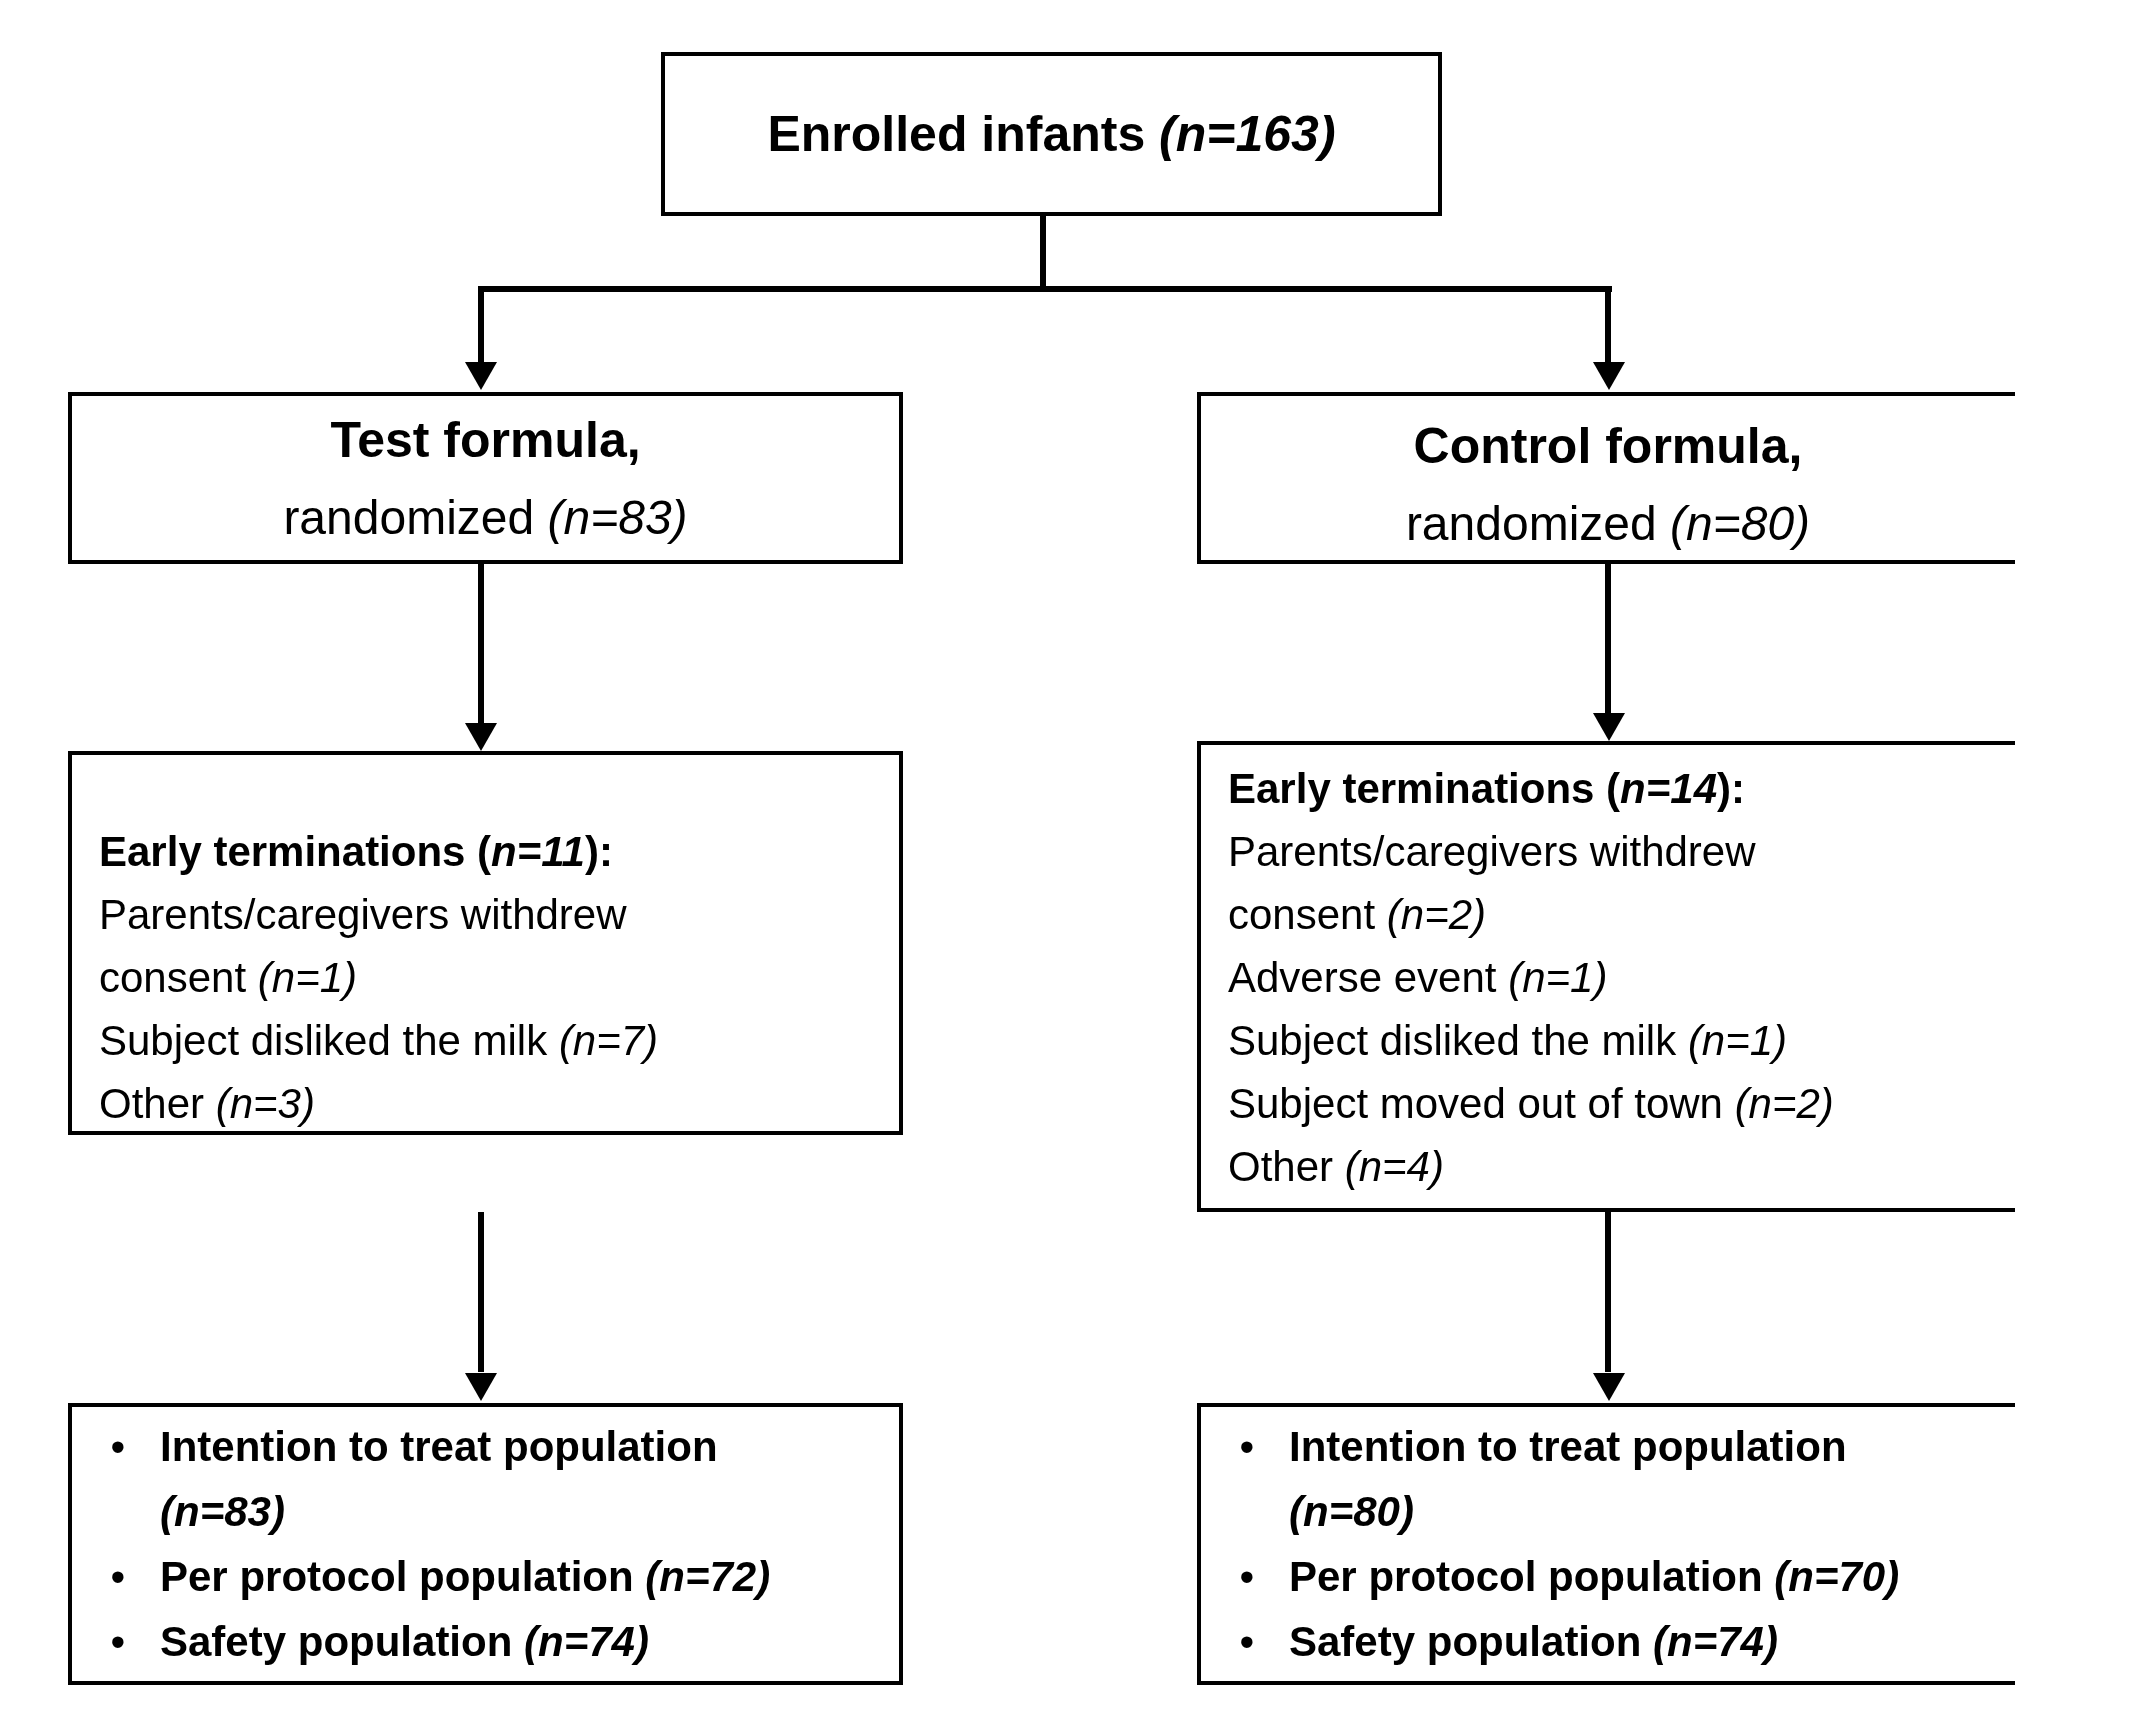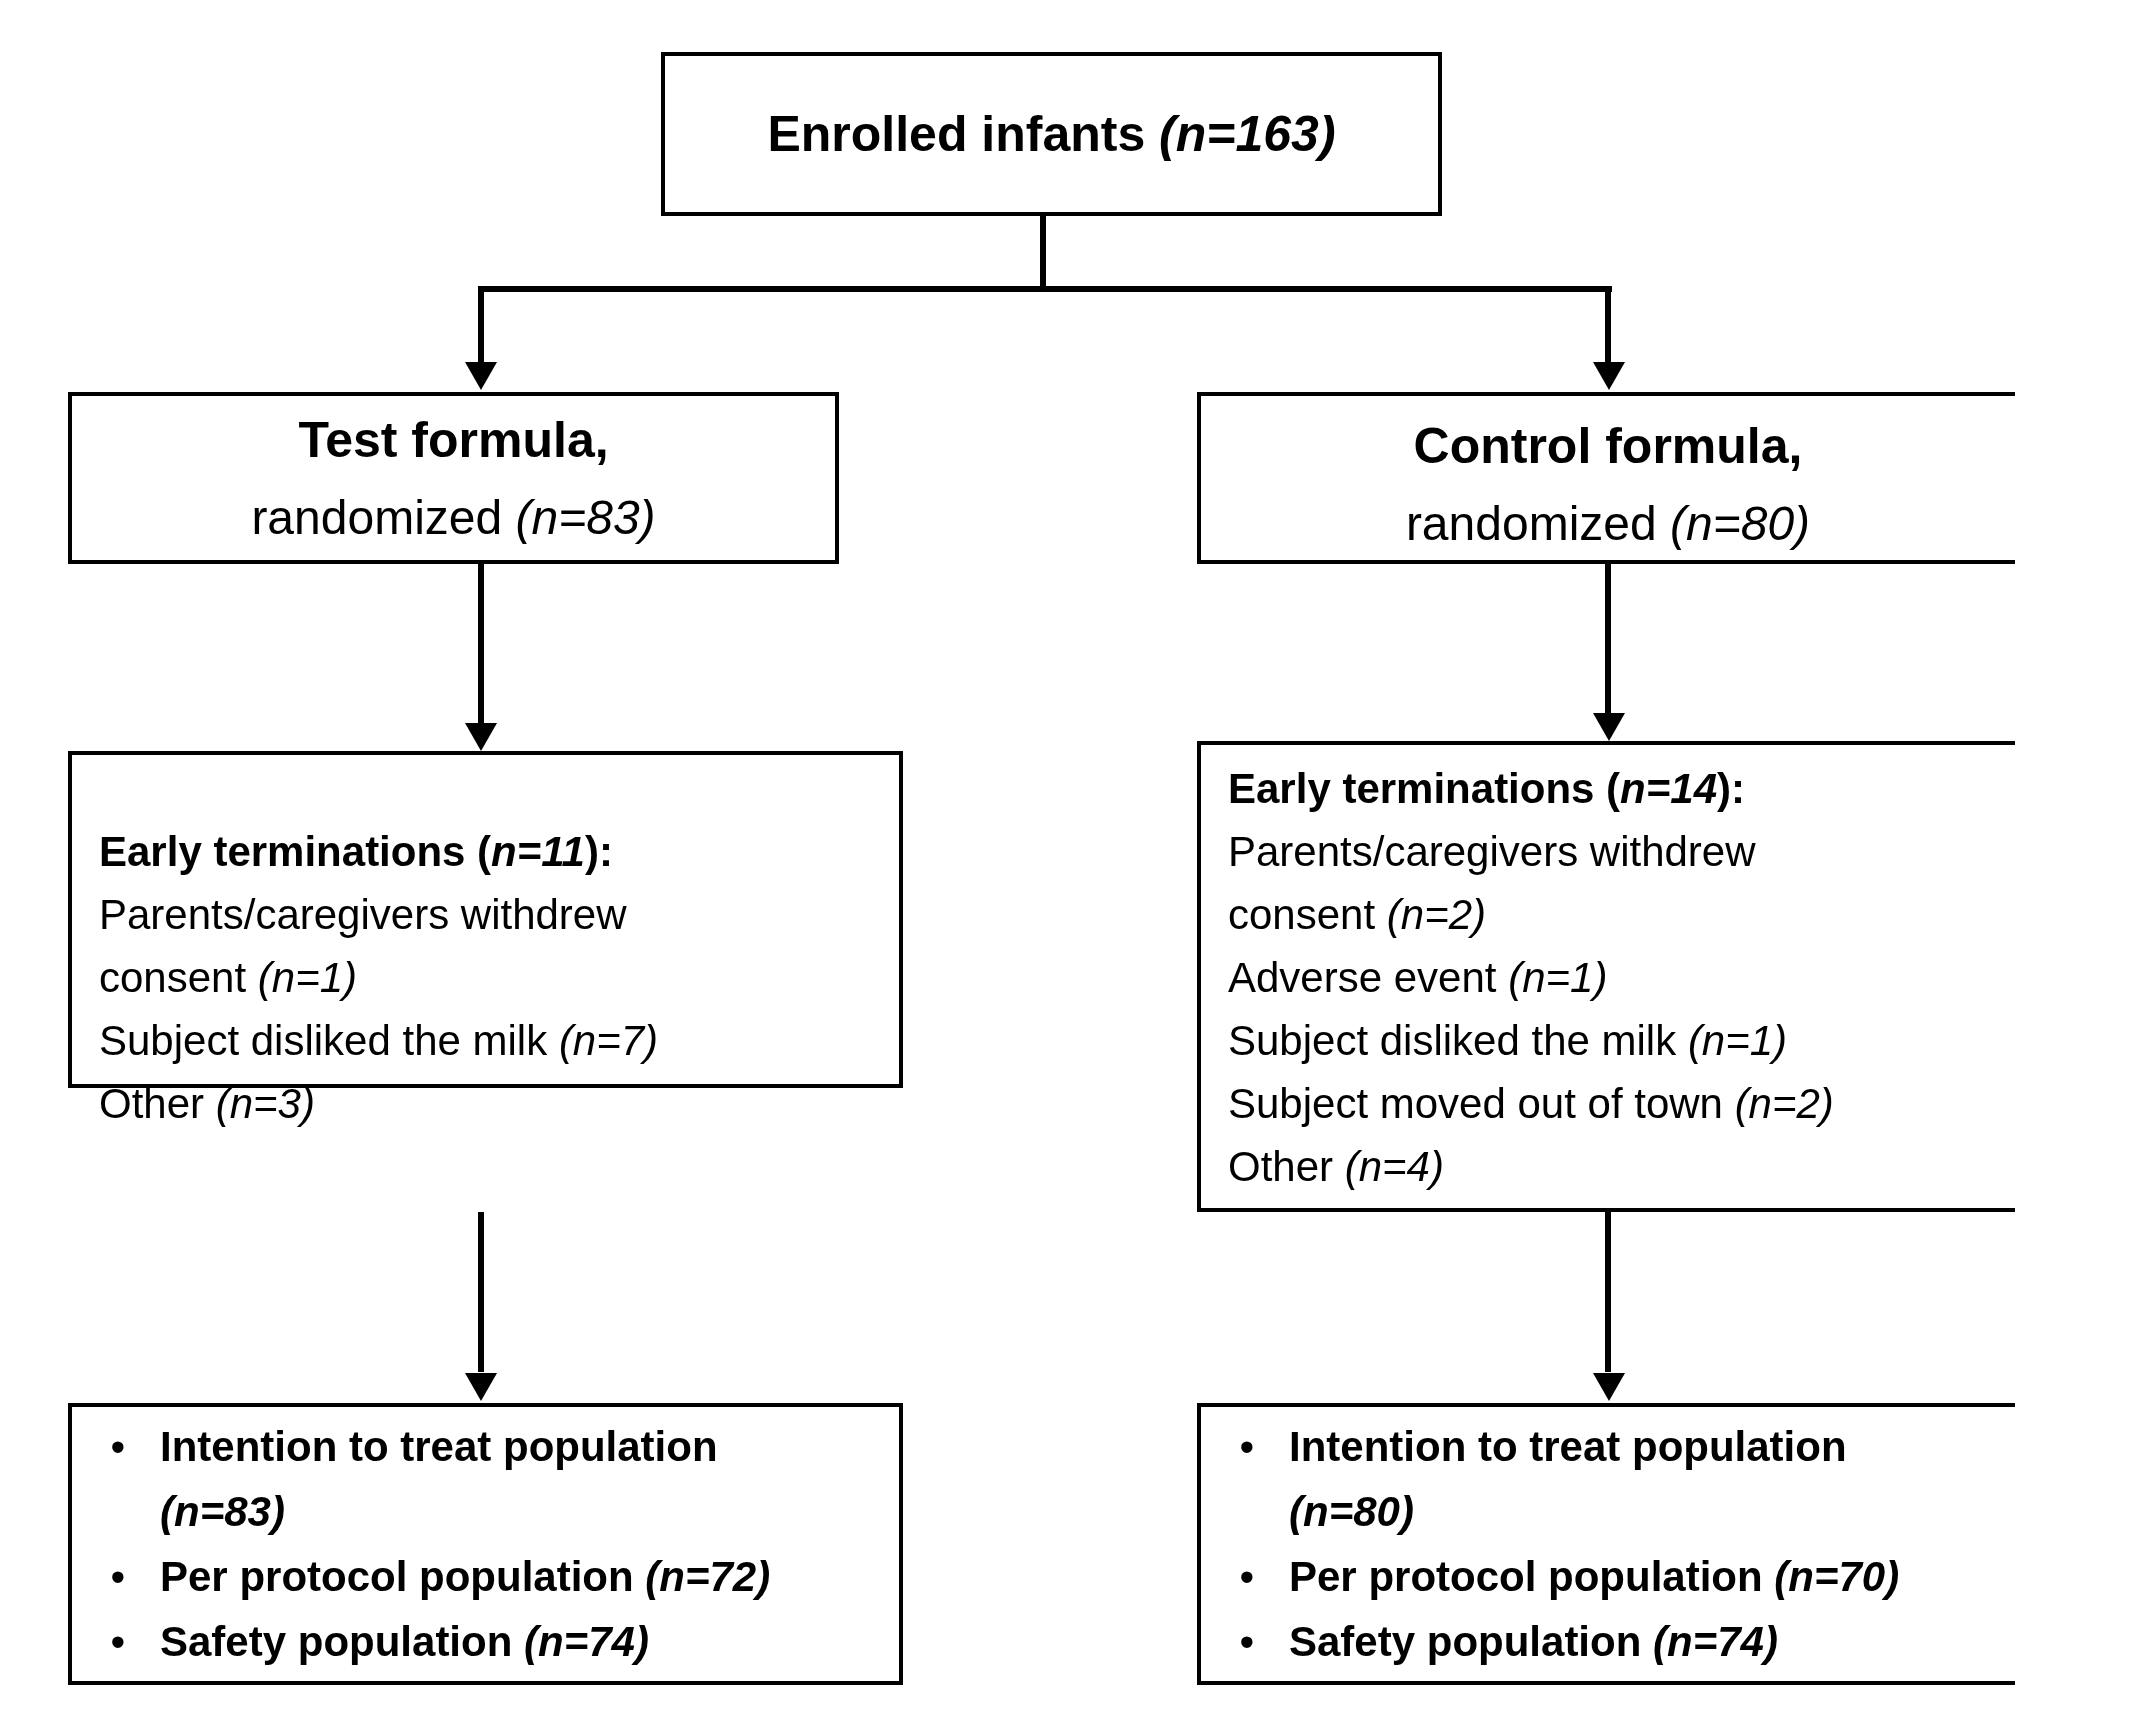--- a/index.html
+++ b/index.html
@@ -60,41 +60,41 @@
 
   <div class="vline" style="left:1040px; top:214px; width:5.8px; height:76px;"></div>
   <div class="hline" style="left:478px; top:286px; width:1134px; height:5.8px;"></div>
 
   <div class="vline" style="left:478px; top:286px; width:5.8px; height:78px;"></div>
   <div class="ahead" style="left:465px; top:362px;"></div>
 
   <div class="vline" style="left:1605px; top:286px; width:5.8px; height:78px;"></div>
   <div class="ahead" style="left:1593px; top:362px;"></div>
 
-  <div class="box center-box" style="left:68px; top:392px; width:771px; height:172px; padding-top:1.7px;">
+  <div class="box center-box" style="left:68px; top:392px; width:835px; height:172px; padding-top:1.7px;">
     <div class="title-line">Test formula,</div>
     <div class="sub-line">
       <span>randomized </span><span class="it">(n=83)</span>
     </div>
   </div>
 
   <div class="box center-box clip-right" style="left:1197px; top:392px; width:818px; height:172px; padding-top:13px;">
     <div class="title-line">Control formula,</div>
     <div class="sub-line">
       <span>randomized </span><span class="it">(n=80)</span>
     </div>
   </div>
 
   <div class="vline" style="left:478px; top:564px; width:5.8px; height:160px;"></div>
   <div class="ahead" style="left:465px; top:723px;"></div>
 
   <div class="vline" style="left:1605px; top:564px; width:5.8px; height:149px;"></div>
   <div class="ahead" style="left:1593px; top:713px;"></div>
 
-  <div class="box body-text" style="left:68px; top:751px; width:835px; height:337px; padding:65px 16.7px 0 27px;">
+  <div class="box body-text" style="left:68px; top:751px; width:835px; height:384px; padding:65px 16.7px 0 27px;">
     <div class="b">
       <span>Early terminations (</span><span class="it">n=11</span><span>):</span>
     </div>
     <div>
       <span>Parents/caregivers withdrew</span><span class="it"></span>
     </div>
     <div>
       <span>consent </span><span class="it">(n=1)</span>
     </div>
     <div>

